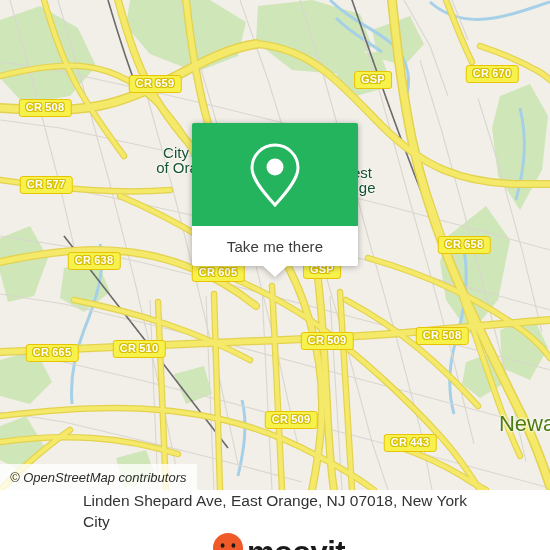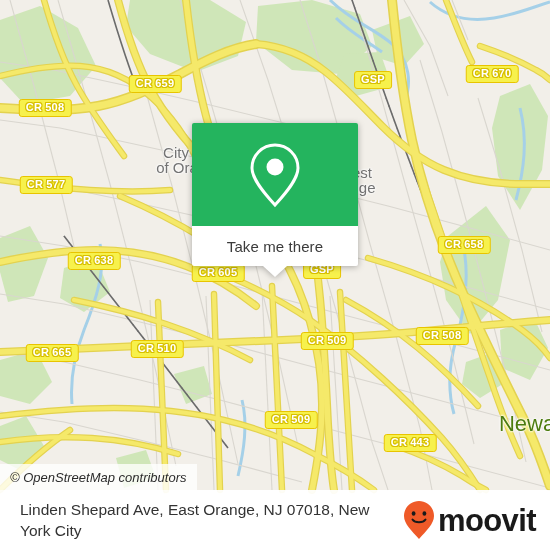--- a/index.html
+++ b/index.html
@@ -40,21 +40,21 @@
     white-space: nowrap;
     text-shadow:
       -1px 0 #d8c000, 1px 0 #d8c000, 0 -1px #d8c000, 0 1px #d8c000,
       -1px -1px #d8c000, 1px -1px #d8c000, -1px 1px #d8c000, 1px 1px #d8c000;
     transform: translate(-50%, -50%);
   }
 
   
   .place {
     position: absolute;
-    color: #737373;
+    color: #14532d;
     font-size: 15px;
     white-space: nowrap;
     transform: translate(-50%, -50%);
     text-shadow: 0 0 3px #fff, 0 0 3px #fff, 0 0 2px #fff;
   }
   .place.big { font-size: 22px; color: #4d7c0f; }
 
   
   #attribution {
     position: absolute;
@@ -121,20 +121,21 @@
     opacity: .055;
     pointer-events: none;
   }
   #footer-inner {
     position: relative;
     height: 60px;
     display: flex;
     align-items: center;
     justify-content: space-between;
     padding: 0 14px 0 20px;
+    flex-direction: column;
   }
   #address {
     color: #333333;
     font-size: 15.5px;
     line-height: 21px;
     max-width: 390px;
   }
   #brand {
     display: flex;
     align-items: center;
@@ -306,21 +307,21 @@
     <div class="shield" style="left:155px;top:84px">CR 659</div>
     <div class="shield" style="left:45px;top:108px">CR 508</div>
     <div class="shield" style="left:492px;top:74px">CR 670</div>
     <div class="shield" style="left:373px;top:80px">GSP</div>
     <div class="shield" style="left:46px;top:185px">CR 577</div>
     <div class="shield" style="left:464px;top:245px">CR 658</div>
     <div class="shield" style="left:94px;top:261px">CR 638</div>
     <div class="shield" style="left:218px;top:273px">CR 605</div>
     <div class="shield" style="left:322px;top:270px">GSP</div>
     <div class="shield" style="left:52px;top:353px">CR 665</div>
-    <div class="shield" style="left:157px;top:349px">CR 510</div>
+    <div class="shield" style="left:139px;top:349px">CR 510</div>
     <div class="shield" style="left:327px;top:341px">CR 509</div>
     <div class="shield" style="left:442px;top:336px">CR 508</div>
     <div class="shield" style="left:291px;top:420px">CR 509</div>
     <div class="shield" style="left:410px;top:443px">CR 443</div>
 
     <div class="place" style="left:176px;top:152px">City</div>
     <div class="place" style="left:177px;top:167px">of Ora</div>
     <div class="place" style="left:362px;top:172px">est</div>
     <div class="place" style="left:363px;top:187px">nge</div>
     <div class="place big" style="left:527px;top:424px">Newa</div>

